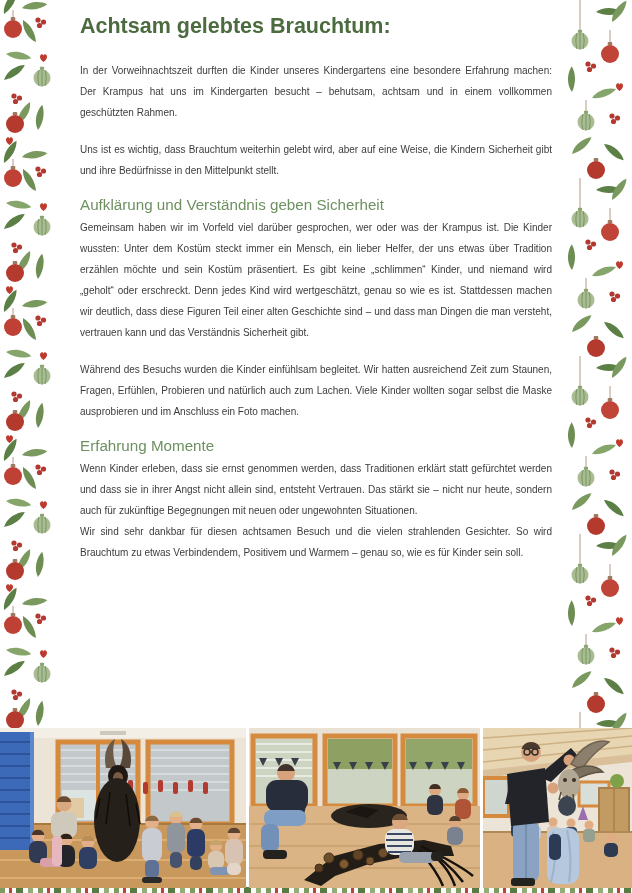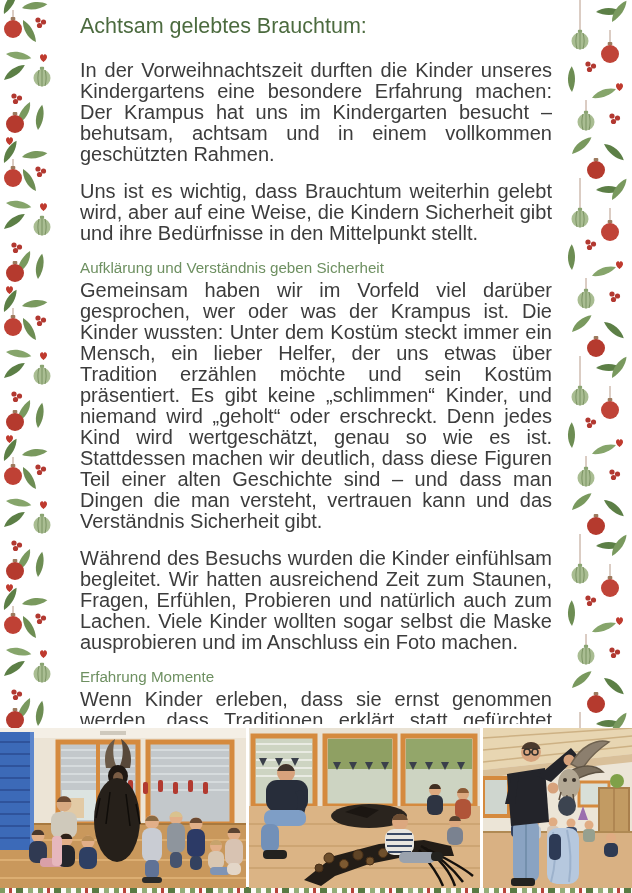--- a/index.html
+++ b/index.html
@@ -5,24 +5,24 @@
   html,body{margin:0;padding:0;background:#ffffff;}
   .page{position:relative;width:632px;height:893px;background:#ffffff;overflow:hidden;
         font-family:"Liberation Sans",sans-serif;}
   .border-svg{position:absolute;top:0;z-index:1;}
   .border-left{left:0;}
   .border-right{right:0;}
   .bottom-strip{position:absolute;left:0;bottom:0;width:632px;height:6px;z-index:1;
     background:repeating-linear-gradient(90deg,#7d9b60 0 5px,#fdfcfa 5px 9px,#b5443a 9px 12px,
       #fdfcfa 12px 16px,#587a43 16px 23px,#fdfcfa 23px 28px,#93ad79 28px 33px,#fdfcfa 33px 38px);}
   .content{position:absolute;left:80px;top:12px;width:472px;height:712px;overflow:hidden;z-index:2;}
-  h1{margin:0 0 20px 0;font-size:21.5px;line-height:28px;font-weight:normal;}
+  h1{margin:0 0 20px 0;font-size:21.5px;line-height:28px;font-weight:bold;}
   .title-line-1{display:block;color:#4c6b3f;}
   .title-line-2{display:block;color:#c23a31;}
-  .content p{margin:0 0 16px 0;font-size:20px;line-height:21px;text-align:justify;color:#3c3c3c;}
+  .content p{margin:0 0 16px 0;font-size:10px;line-height:21px;text-align:justify;color:#3c3c3c;}
   h2{margin:-2px 0 2px 0;font-size:15.2px;line-height:20px;font-weight:400;color:#6e9061;}
   p.flush{margin-bottom:0;}
   .photos{position:absolute;left:0;top:728px;width:632px;height:160px;display:flex;gap:3px;z-index:2;}
   .photos figure{margin:0;padding:0;line-height:0;}
   .photos svg{display:block;}
 </style>
 </head>
 <body>
 
 <div class="page">

